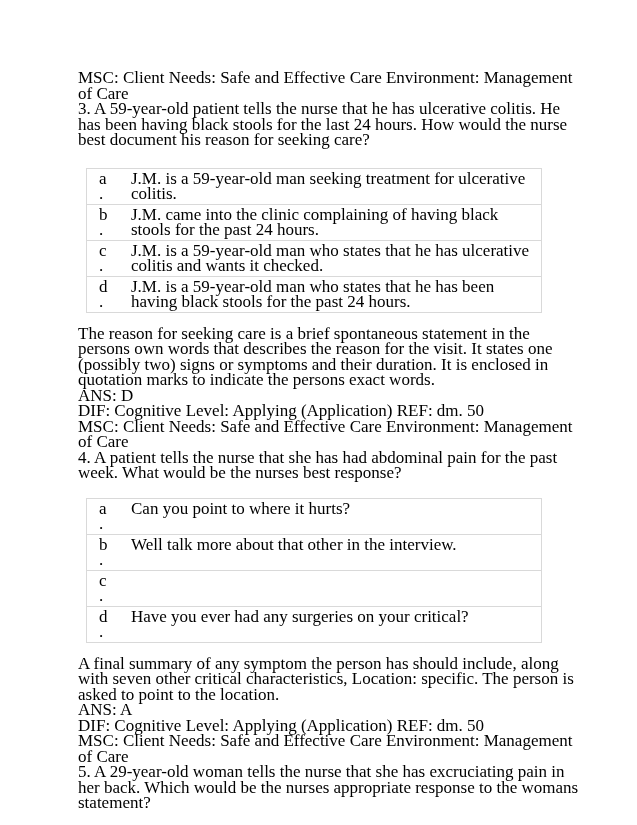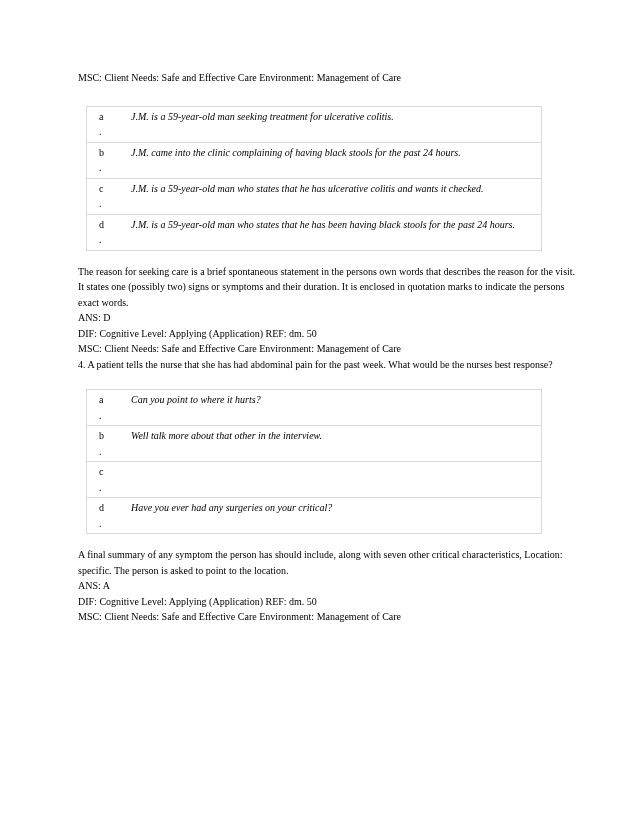--- a/index.html
+++ b/index.html
@@ -7,21 +7,21 @@
     padding: 0;
     background: #ffffff;
   }
   .page {
     position: relative;
     width: 637px;
     height: 825px;
     background: #ffffff;
     overflow: hidden;
     font-family: "Liberation Serif", serif;
-    font-size: 10px;
+    font-size: 17px;
     line-height: 15.5px;
     color: #000000;
   }
   .content {
     padding: 70px 55px 0 78px;
   }
   p.t {
     margin: 0;
     padding: 0;
   }
@@ -48,36 +48,36 @@
     box-sizing: border-box;
     padding-left: 12px;
     flex-shrink: 0;
   }
   .opt-letter span {
     display: block;
   }
   .opt-text {
     flex: 1;
     padding-right: 8px;
-    font-style: italic;
   }
   .ans-block {
     margin: 0;
   }
   .dif-line {
     margin-top: 15px;
   }
 </style>
 </head>
 <body>
 
 <div class="page">
   <div class="content">
 
     <p class="t">MSC: Client Needs: Safe and Effective Care Environment: Management of Care</p>
+    <p class="t">3. A 59-year-old patient tells the nurse that he has ulcerative colitis. He has been having black stools for the last 24 hours. How would the nurse best document his reason for seeking care?</p>
 
     <div class="opt-table">
       <div class="opt-row">
         <div class="opt-letter">
           <span>a</span>
           <span>.</span>
         </div>
         <div class="opt-text">J.M. is a 59-year-old man seeking treatment for ulcerative colitis.</div>
       </div>
       <div class="opt-row">
@@ -138,15 +138,16 @@
         </div>
         <div class="opt-text">Have you ever had any surgeries on your critical?</div>
       </div>
     </div>
 
     <p class="t">A final summary of any symptom the person has should include, along with seven other critical characteristics, Location: specific. The person is asked to point to the location.</p>
     <p class="t ans-block">ANS: A</p>
 
     <p class="t dif-line">DIF: Cognitive Level: Applying (Application) REF: dm. 50</p>
     <p class="t">MSC: Client Needs: Safe and Effective Care Environment: Management of Care</p>
+    <p class="t">5. A 29-year-old woman tells the nurse that she has excruciating pain in her back. Which would be the nurses appropriate response to the womans statement?</p>
 
   </div>
 </div>
 
 </body></html>

